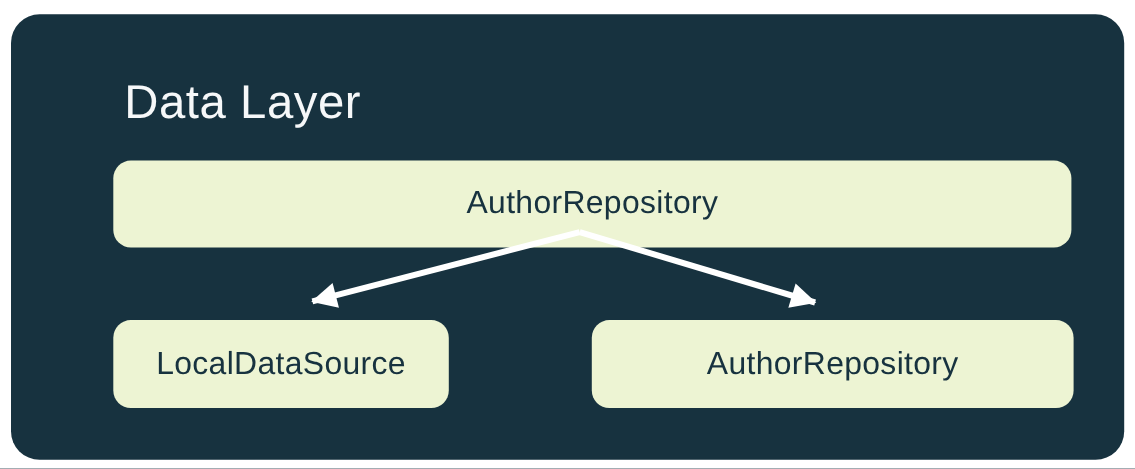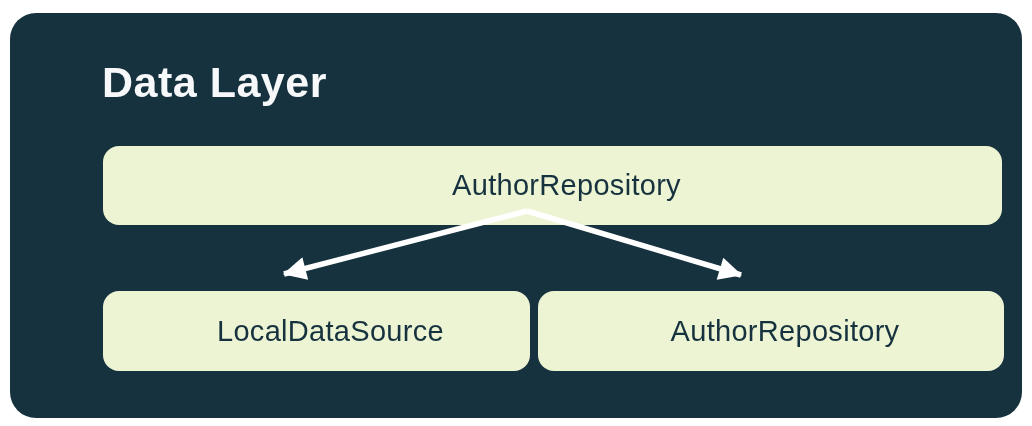--- a/index.html
+++ b/index.html
@@ -20,49 +20,48 @@
     top: 13px;
     width: 1012px;
     height: 405px;
     background: #17323F;
     border-radius: 26px;
   }
   .title {
     position: absolute;
     left: 92px;
     top: 46px;
-    margin: 0;
+    margin: 11px;
     font-size: 43px;
-    font-weight: 700;
+    font-weight: 400;
     letter-spacing: 0.5px;
     line-height: 1.1;
     color: #F6F8F9;
   }
   .node {
     position: absolute;
     background: #EDF4D3;
     border-radius: 16px;
     display: flex;
     align-items: center;
     justify-content: center;
     font-size: 29px;
     color: #17323F;
     letter-spacing: 0.3px;
-    padding-left: 28px;
   }
   .node-repository {
     left: 93px;
     top: 133px;
     width: 871px;
     height: 79px;
   }
   .node-local {
     left: 93px;
     top: 278px;
-    width: 399px;
+    width: 305px;
     height: 80px;
   }
   .node-network {
     left: 528px;
     top: 278px;
     width: 438px;
     height: 80px;
   }
   .arrows-layer {
     position: absolute;

